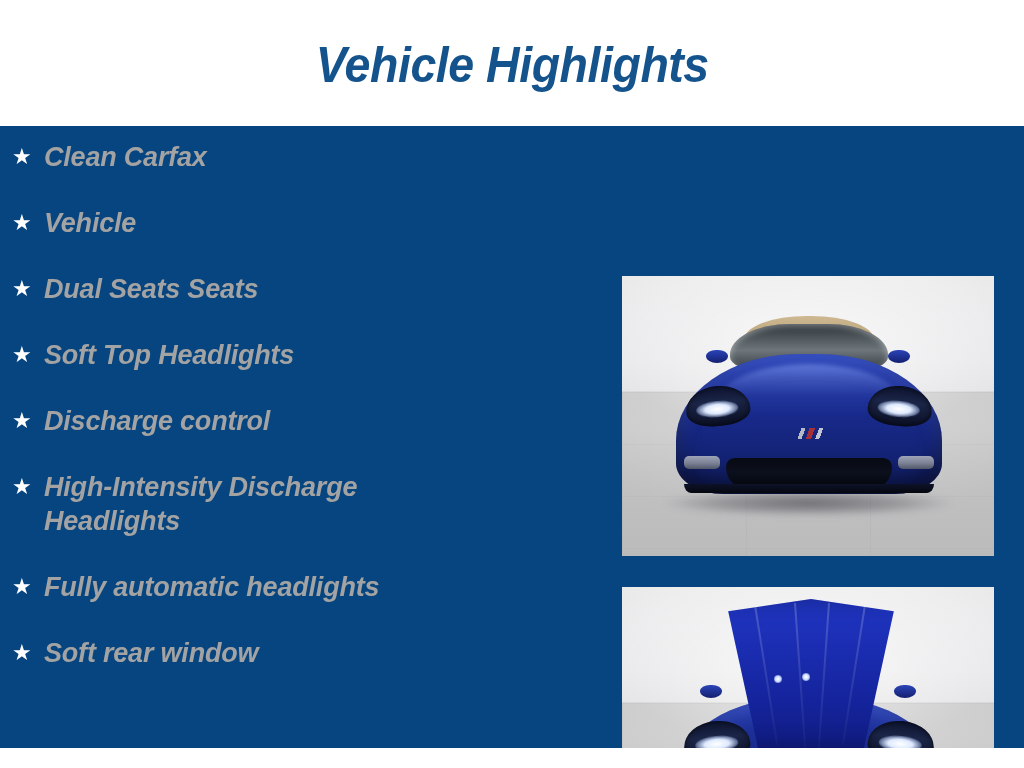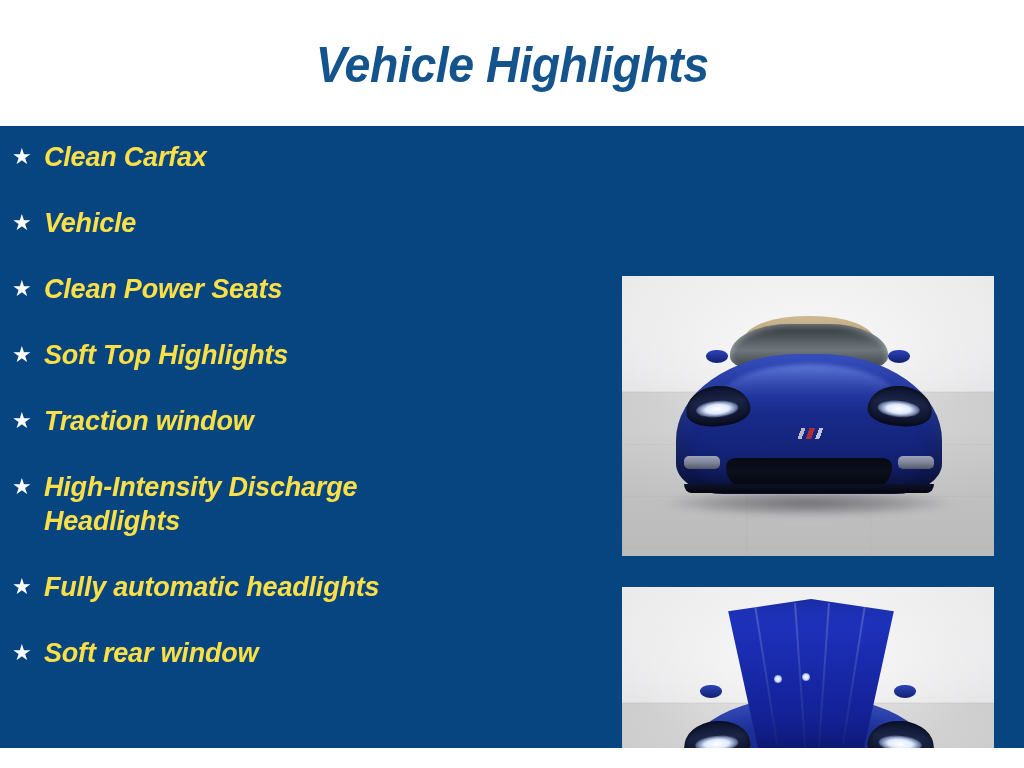--- a/index.html
+++ b/index.html
@@ -80,21 +80,21 @@
     flex: 0 0 auto;
     width: 24px;
     color: #ffffff;
     font-size: 22px;
     line-height: 34px;
     text-align: left;
     user-select: none;
   }
   .bullet-text {
     flex: 1 1 auto;
-    color: #fde047;
+    color: #a3a3a3;
     font-weight: bold;
     font-size: 27px;
     line-height: 34px;
     letter-spacing: -0.2px;
     padding-left: 8px;
   }
 
   
   .photo {
     position: absolute;
@@ -269,31 +269,31 @@
         <span class="bullet-text">Clean Carfax</span>
       </li>
 
       <li class="bullet-item">
         <span class="bullet-star">★</span>
         <span class="bullet-text">Vehicle</span>
       </li>
 
       <li class="bullet-item">
         <span class="bullet-star">★</span>
-        <span class="bullet-text">Clean Power Seats</span>
-      </li>
-
-      <li class="bullet-item">
-        <span class="bullet-star">★</span>
-        <span class="bullet-text">Soft Top Highlights</span>
-      </li>
-
-      <li class="bullet-item">
-        <span class="bullet-star">★</span>
-        <span class="bullet-text">Traction window</span>
+        <span class="bullet-text">Dual Seats Seats</span>
+      </li>
+
+      <li class="bullet-item">
+        <span class="bullet-star">★</span>
+        <span class="bullet-text">Soft Top Headlights</span>
+      </li>
+
+      <li class="bullet-item">
+        <span class="bullet-star">★</span>
+        <span class="bullet-text">Discharge control</span>
       </li>
 
       <li class="bullet-item" style="width:440px;">
         <span class="bullet-star">★</span>
         <span class="bullet-text">High-Intensity Discharge Headlights</span>
       </li>
 
       <li class="bullet-item">
         <span class="bullet-star">★</span>
         <span class="bullet-text">Fully automatic headlights</span>

